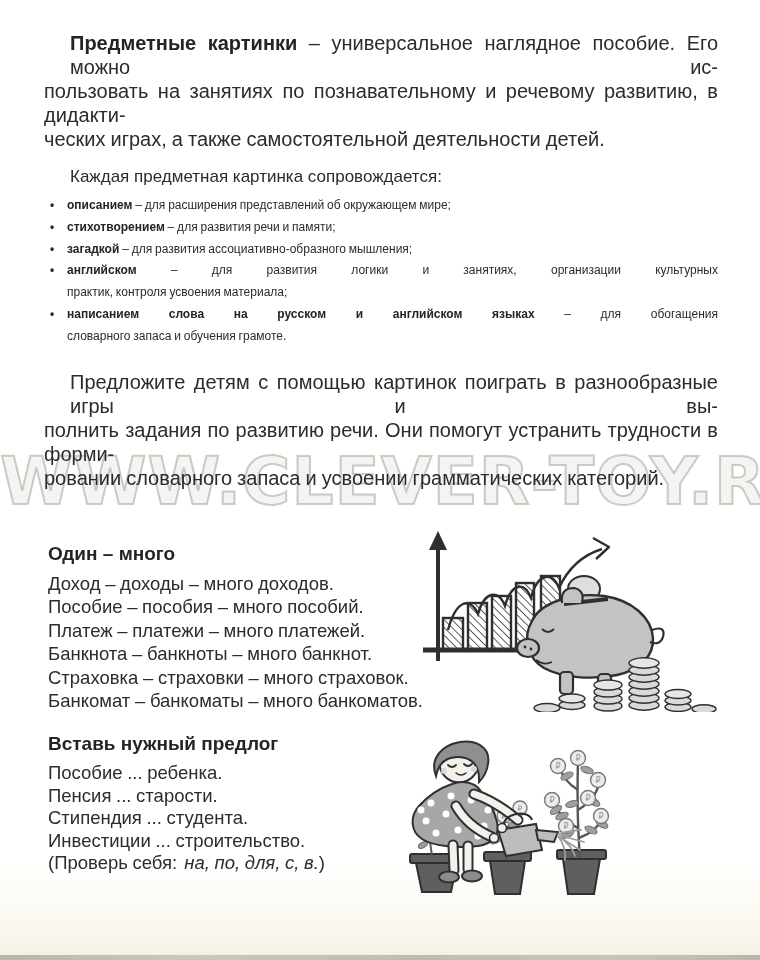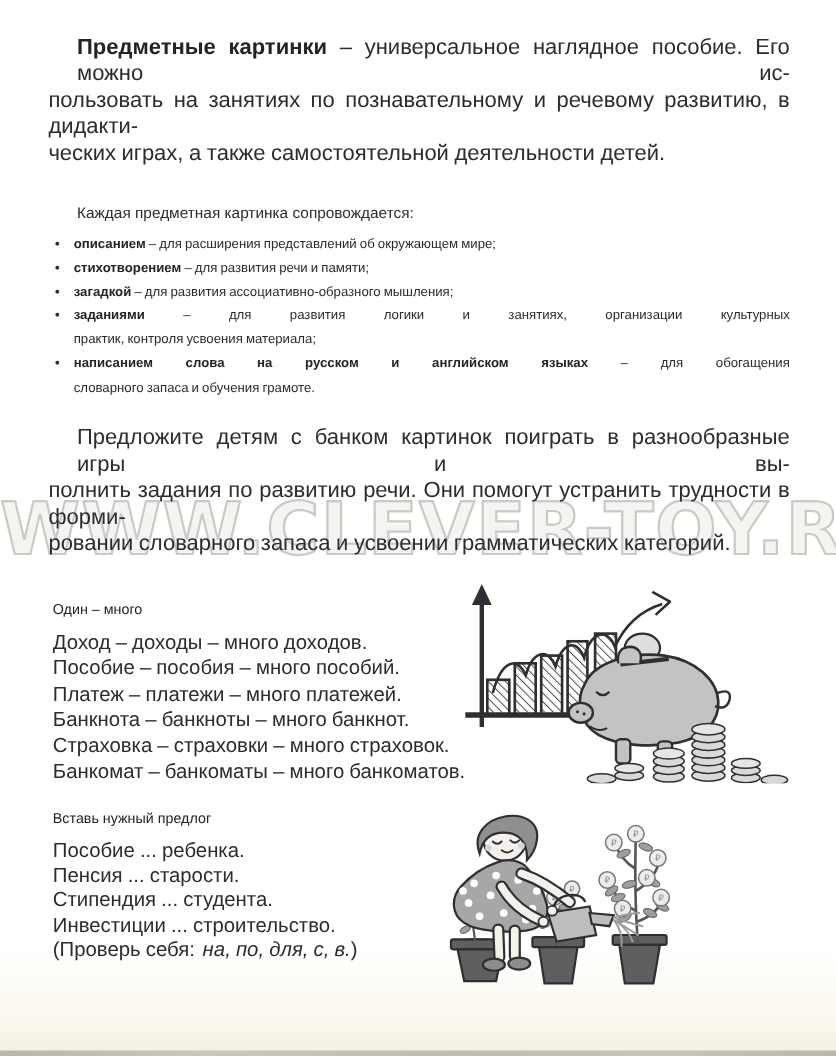--- a/index.html
+++ b/index.html
@@ -8,35 +8,35 @@
     background:linear-gradient(180deg,#fffffe 0%,#fffffe 90%,#faf7ee 97%,#f2eee1 100%);
     font-family:"Liberation Sans","DejaVu Sans",sans-serif;color:#2b2b30;}
   .flow-top{position:absolute;left:44px;right:42px;top:0;z-index:2;}
   .title{margin-top:56px;text-align:center;font-weight:bold;font-size:29px;line-height:39px;
     color:#39393f;letter-spacing:.4px;}
   .para{font-size:20px;line-height:24px;word-spacing:-.5px;}
   .intro{margin-top:31px;}
   .jfull{text-align:justify;text-align-last:justify;}
   .lleft{text-align:left;}
   .ind{padding-left:26px;}
-  .list-intro{margin-top:30px;font-size:14px;line-height:24px;}
+  .list-intro{margin-top:14px;font-size:17px;line-height:24px;}
   ul.features{list-style:none;margin:6px 0 0 0;padding:0 0 0 6px;}
   ul.features li{position:relative;padding-left:17px;font-size:12px;line-height:21.8px;word-spacing:-.5px;}
   ul.features li::before{content:"\2022";position:absolute;left:0;top:0;font-weight:bold;}
   .bl2:empty{display:none;}
   .suggestion{margin-top:22px;}
   b{color:#232328;}
   .watermark{position:absolute;top:442px;left:0;width:760px;z-index:1;text-align:center;
     font-family:"DejaVu Sans",sans-serif;font-weight:bold;font-size:66px;line-height:80px;
     letter-spacing:1px;color:rgba(150,150,144,.10);-webkit-text-stroke:2px rgba(163,163,156,.55);
     white-space:nowrap;}
   .section{position:absolute;z-index:2;}
   #one-many{left:48px;top:542px;width:396px;}
   #prepositions{left:48px;top:732px;width:370px;}
-  .sec-head{font-size:13px;font-weight:normal;line-height:24px;margin-bottom:6px;color:#232328;}
+  .sec-head{font-size:19px;font-weight:bold;line-height:24px;margin-bottom:6px;color:#232328;}
   .sec-line{font-size:18.5px;line-height:23.4px;word-spacing:-.5px;}
   #prepositions .sec-line{line-height:22.5px;}
   .ans{font-style:italic;margin-left:7px;}
   .illus{position:absolute;z-index:2;}
   #illus-piggy{left:412px;top:526px;}
   #illus-girl{left:396px;top:718px;}
   .scan-edge{position:absolute;left:0;right:0;bottom:0;height:5px;z-index:3;
     background:linear-gradient(90deg,#98988f,#b3b3a9 25%,#a39f96 55%,#b0ada3 80%,#9a9a91);opacity:.65;}
 </style>
 </head>
@@ -61,31 +61,31 @@
       </li>
       <li>
         <div class="lleft"><b>стихотворением</b><span> – для развития речи и памяти;</span></div>
 
       </li>
       <li>
         <div class="lleft"><b>загадкой</b><span> – для развития ассоциативно-образного мышления;</span></div>
 
       </li>
       <li>
-        <div class="jfull"><b>заданиями</b><span> – для развития логики и занятиях, организации культурных</span></div>
+        <div class="jfull"><b>английском</b><span> – для развития логики и занятиях, организации культурных</span></div>
         <div class="bl2 lleft">практик, контроля усвоения материала;</div>
       </li>
       <li>
         <div class="jfull"><b>написанием слова на русском и английском языках</b><span> – для обогащения</span></div>
         <div class="bl2 lleft">словарного запаса и обучения грамоте.</div>
       </li>
     </ul>
 
     <div class="para suggestion">
-      <div class="jfull ind">Предложите детям с банком картинок поиграть в разнообразные игры и вы-</div>
+      <div class="jfull ind">Предложите детям с помощью картинок поиграть в разнообразные игры и вы-</div>
       <div class="jfull">полнить задания по развитию речи. Они помогут устранить трудности в форми-</div>
       <div class="lleft">ровании словарного запаса и усвоении грамматических категорий.</div>
     </div>
   </div>
 
   <div class="watermark">WWW.CLEVER-TOY.RU</div>
 
   <div class="section" id="one-many">
     <div class="sec-head">Один – много</div>
     <div class="sec-line">Доход – доходы – много доходов.</div>

